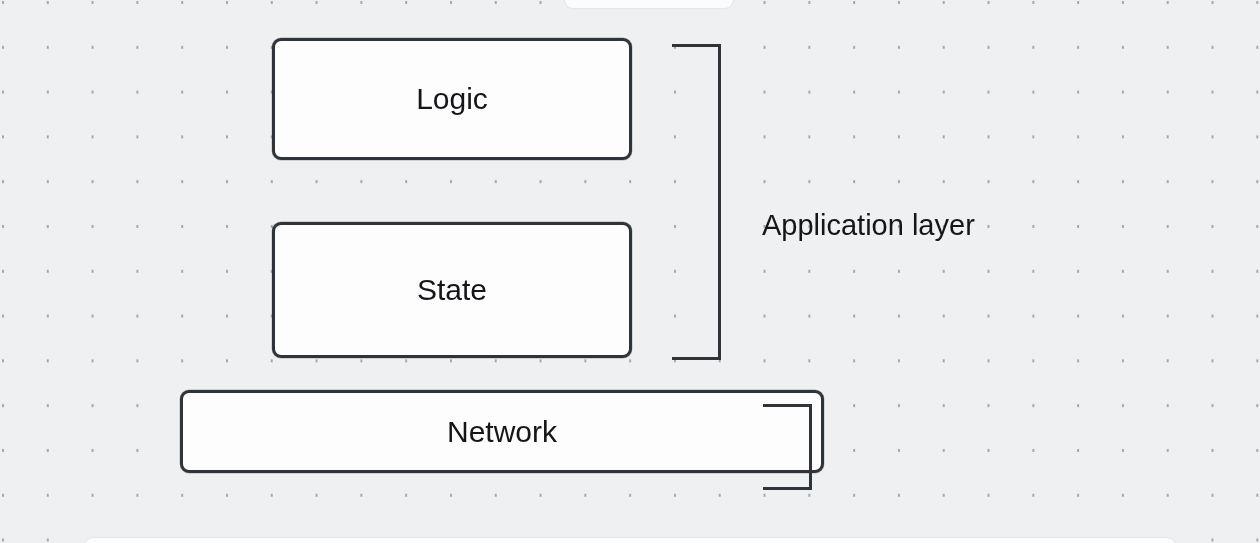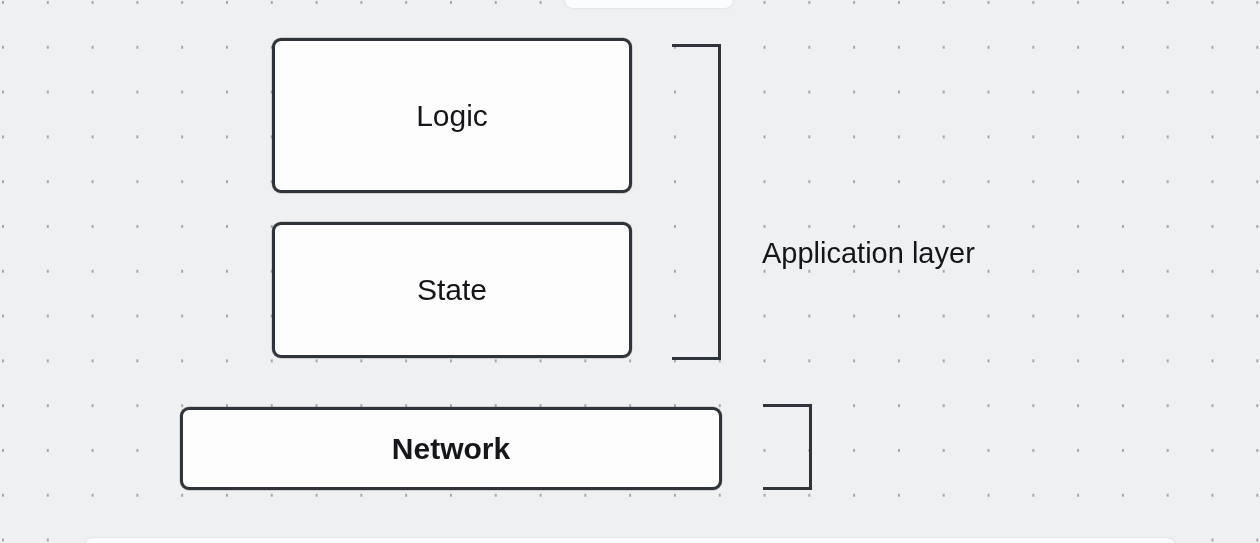--- a/index.html
+++ b/index.html
@@ -29,41 +29,40 @@
     border: 3px solid var(--stroke);
     border-radius: 9px;
     display: flex;
     align-items: center;
     justify-content: center;
     color: var(--text);
     font-size: 30px;
     line-height: 1;
     box-shadow: 0 0 0 0.4px rgba(47,52,58,0.35);
   }
-  .node-logic   { left: 272px; top: 38px;  width: 360px; height: 155px; }
+  .node-logic   { left: 272px; top: 38px;  width: 360px; height: 122px; }
   .node-state   { left: 272px; top: 222px; width: 360px; height: 136px; }
-  .node-network { left: 180px; top: 407px; width: 542px; height: 83px; font-weight: bold;  }
+  .node-network { left: 180px; top: 390px; width: 644px; height: 83px;  }
 
   .bracket {
     position: absolute;
     border-style: solid;
     border-color: var(--stroke);
     border-width: 3px 3px 3px 0; 
     background: transparent;
   }
   .bracket-application    { left: 672px; top: 44px;  width: 49px; height: 316px; }
   .bracket-infrastructure { left: 763px; top: 404px; width: 49px; height: 86px;  }
 
   .layer-label {
     position: absolute;
     color: var(--text);
     font-size: 29px;
     line-height: 30px;
     white-space: nowrap;
-    margin-top: 28px;
   }
   .label-application    { left: 762px; top: 210px; }
   .label-infrastructure { left: 865px; top: 432px; }
 
   .ui-fragment {
     position: absolute;
     background: #fbfcfd;
   }
   .ui-fragment-top {
     left: 565px; top: -8px; width: 168px; height: 16px;

